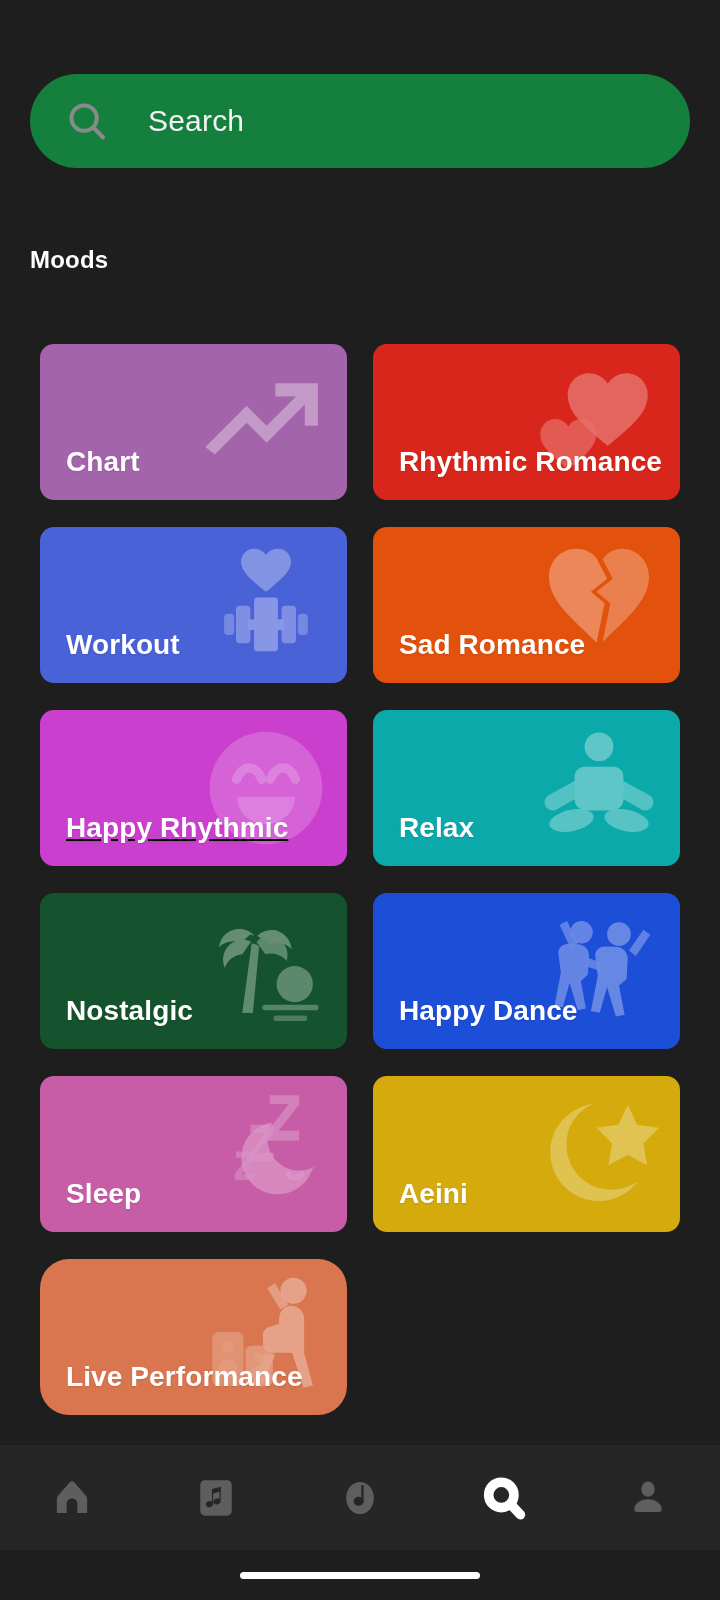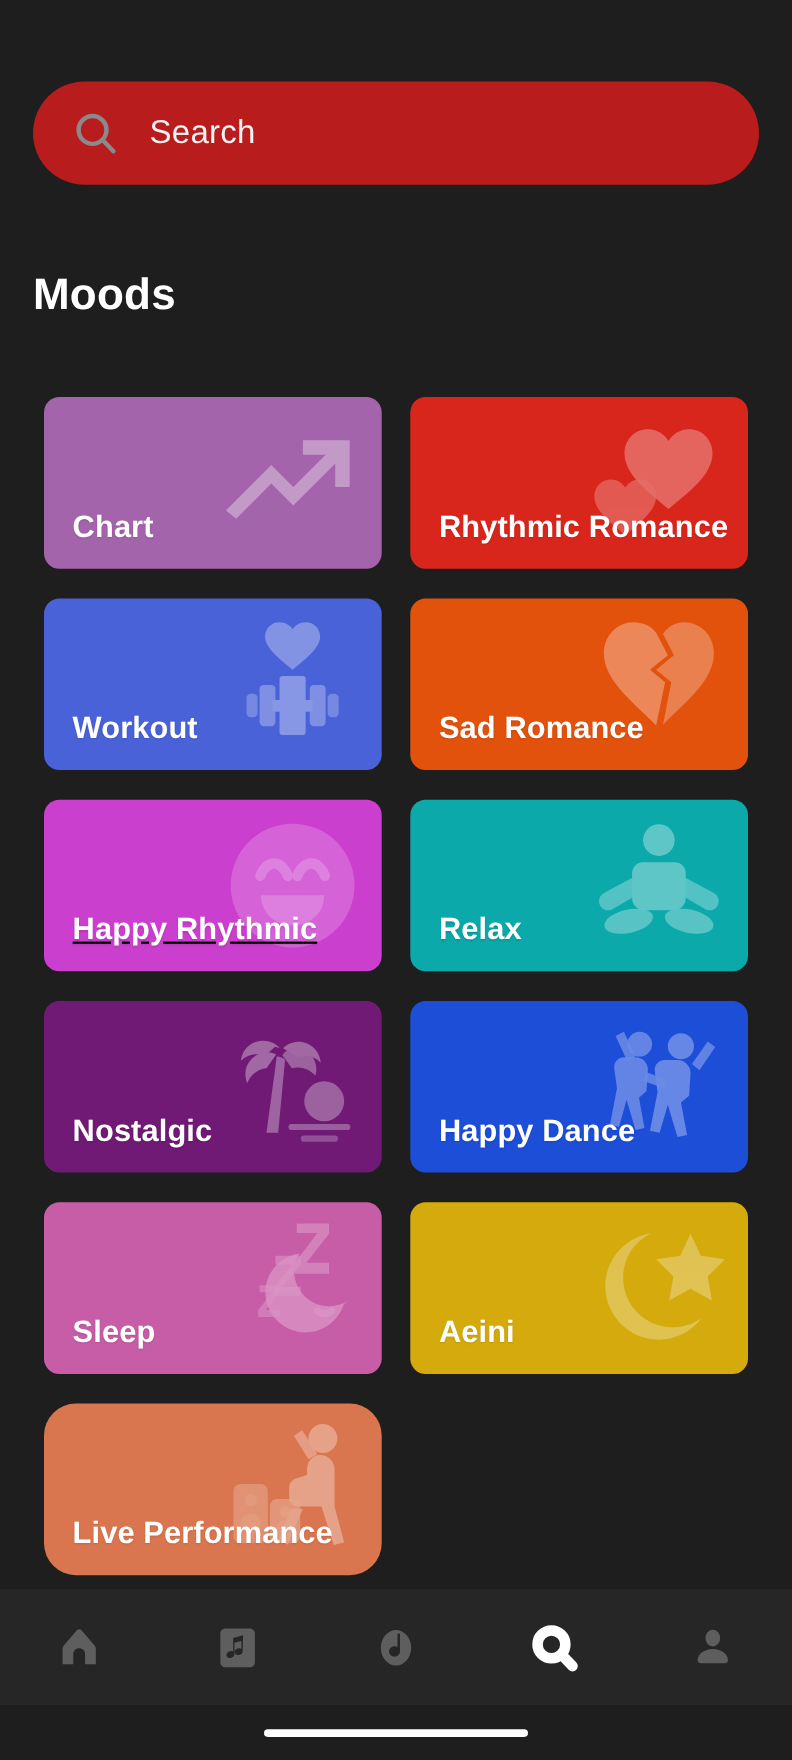--- a/index.html
+++ b/index.html
@@ -13,38 +13,38 @@
     position:relative;
     width:720px; height:1600px;
     background:#1e1e1e;
     display:flex; flex-direction:column;
   }
 
   
   .search-wrap { padding:74px 30px 0 30px; }
   .search-bar {
     height:94px;
-    background:#b91c1c;
+    background:#15803d;
     border-radius:48px;
     display:flex; align-items:center;
     padding:0 34px;
-    gap:26px;
+    gap:38px;
   }
   .search-icon { width:46px; height:46px; flex:0 0 46px; display:block; }
   .search-placeholder {
     color:#f2f2f2;
     font-size:30px;
     font-weight:400;
     letter-spacing:.2px;
   }
 
   
   .section-title {
     color:#ffffff;
-    font-size:40px;
+    font-size:24px;
     font-weight:bold;
     padding:78px 0 26px 30px;
     letter-spacing:.2px;
   }
 
   
   .grid {
     padding:0 40px;
     display:grid;
     grid-template-columns:1fr 1fr;
@@ -197,21 +197,21 @@
           <path d="M9.7 8.6h4.6c.9 0 1.6.7 1.6 1.6v3.6c0 1-.8 1.8-1.8 1.8H9.9c-1 0-1.8-.8-1.8-1.8v-3.6c0-.9.7-1.6 1.6-1.6z"></path>
           <path d="M8.6 10.6L4 13.1c-.7.4-.9 1.2-.5 1.9.4.6 1.2.8 1.8.4l3.8-2.2z" opacity=".85"></path>
           <path d="M15.4 10.6l4.6 2.5c.7.4.9 1.2.5 1.9-.4.6-1.2.8-1.8.4l-3.8-2.2z" opacity=".85"></path>
           <ellipse cx="7.6" cy="17.2" rx="3.6" ry="1.7" transform="rotate(-12 7.6 17.2)" opacity=".9"></ellipse>
           <ellipse cx="16.4" cy="17.2" rx="3.6" ry="1.7" transform="rotate(12 16.4 17.2)" opacity=".9"></ellipse>
         </svg>
       </span>
       <span class="card-label">Relax</span>
     </div>
 
-    <div class="card" style="background: #701a75;">
+    <div class="card" style="background: #14532d;">
       <span class="card-art">
         <svg viewBox="0 0 24 24" fill="#ffffff">
           <circle cx="16.6" cy="14.1" r="2.9" opacity=".9"></circle>
           <path d="M9.4 6.2c.3 0 .6.1.8.2-.9-1-2.3-1.4-3.6-.9-1.2.4-2 1.5-2.1 2.7.9-.9 2.3-1.2 3.5-.7z"></path>
           <path d="M10.6 6.4c.9-.9 2.3-1.2 3.5-.7 1.2.5 1.9 1.6 2 2.8-.8-.9-2.1-1.2-3.3-.8z"></path>
           <path d="M9.6 7.3c-1.2-.6-2.7-.3-3.6.7-.9.9-1.1 2.3-.6 3.5.4-1.2 1.5-2.1 2.8-2.2z"></path>
           <path d="M10.5 7.4l1.4 1.9c1.2-.3 2.6.1 3.4 1.1.4-1.2 0-2.6-1-3.4-1-.8-2.5-.8-3.5 0z" opacity=".9"></path>
           <path d="M9.7 7.6c.5 0 .9.2 1.2.5l-1 10.6H8.2z" opacity=".95"></path>
           <rect x="11.4" y="17.4" width="9" height=".9" rx=".45" opacity=".85"></rect>
           <rect x="13.2" y="19.1" width="5.4" height=".9" rx=".45" opacity=".7"></rect>

